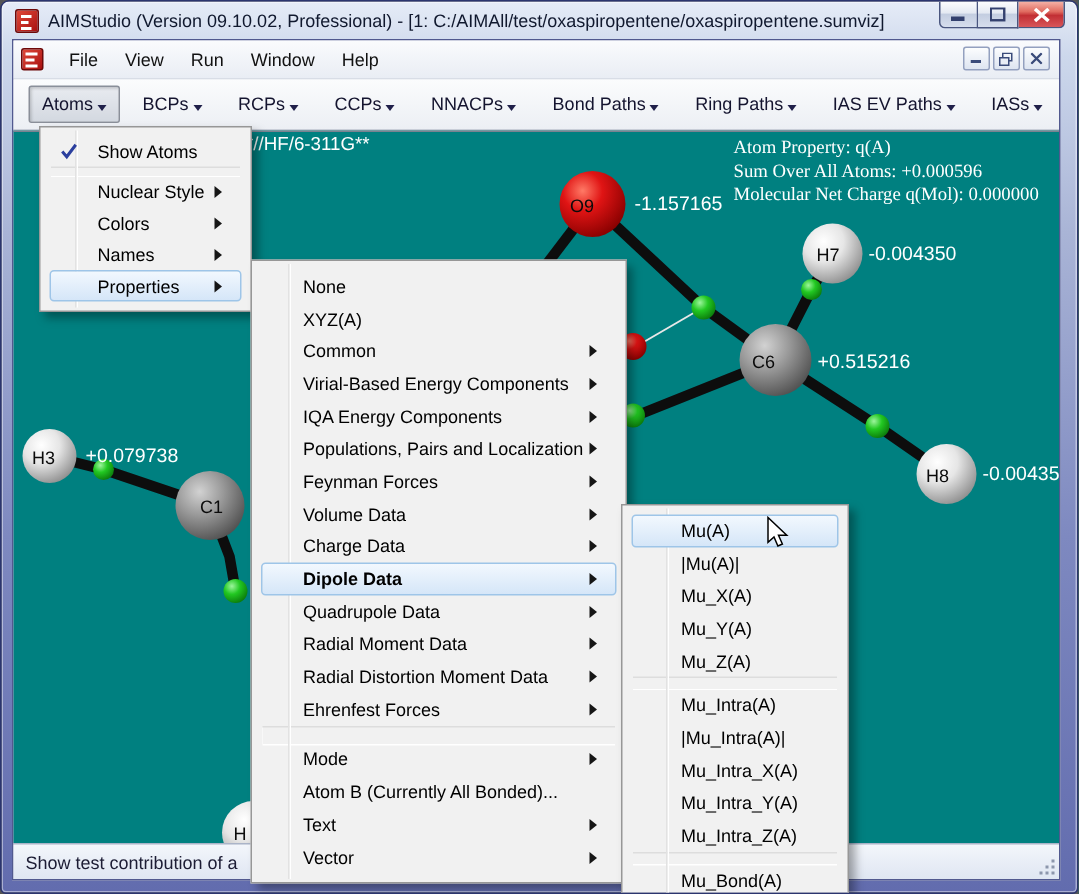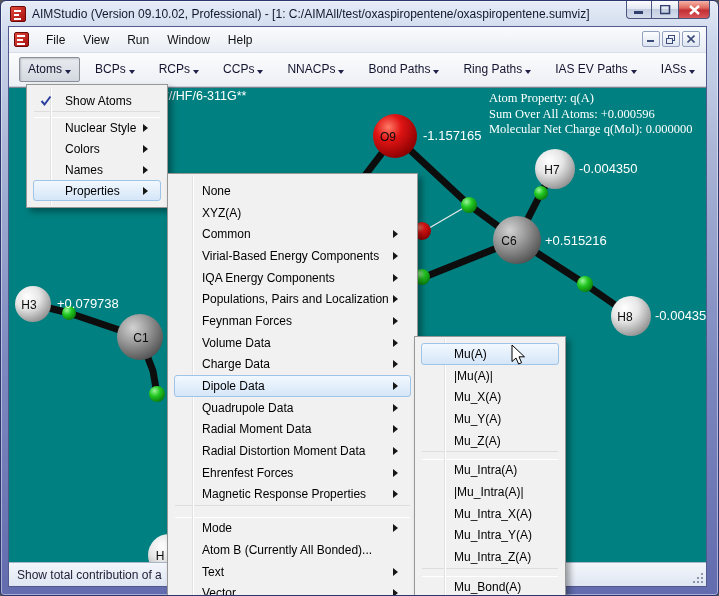--- a/index.html
+++ b/index.html
@@ -251,21 +251,21 @@
         </svg>
       <div class="level-text" data-name="level-of-theory-text">*//HF/6-311G**</div>
       <div class="info" data-name="atom-property-info">
         <div data-name="info-line-atom-property">Atom Property:  q(A)</div>
         <div data-name="info-line-sum">Sum Over All Atoms:  +0.000596</div>
         <div data-name="info-line-net-charge">Molecular Net Charge q(Mol):  0.000000</div>
       </div>
     </div>
 
     <div class="statusbar" data-name="statusbar">
-      <span data-name="status-text">Show total contribution of a</span>
+      <span data-name="status-text">Show test contribution of a</span>
       <div class="resize-grip" data-name="resize-grip"></div>
     </div>
   </div>
 
   <div id="menus">
       <div class="menu" data-name="atoms-menu" style="left: 25px; top: 83px; width: 142px; --g: 23px; --gutter: 23px;">
         <div class="menu-item" data-name="menu-item-show-atoms" style="height: 20px; padding-left: 31px;">
           <svg viewBox="0 0 14 14" class="check" data-name="check-icon">
             <path d="M2.5 7 L5.5 10.5 L11.5 2.5" stroke="#2b3f9e" stroke-width="2" fill="none"></path>
           </svg>
@@ -317,42 +317,38 @@
           <i class="sub-arrow" data-name="submenu-arrow-icon"></i>
         </div>
         <div class="menu-item" data-name="menu-item-volume-data" style="height: 21.7px; padding-left: 27px;">
           <span data-name="menu-item-label">Volume Data</span>
           <i class="sub-arrow" data-name="submenu-arrow-icon"></i>
         </div>
         <div class="menu-item" data-name="menu-item-charge-data" style="height: 21.7px; padding-left: 27px;">
           <span data-name="menu-item-label">Charge Data</span>
           <i class="sub-arrow" data-name="submenu-arrow-icon"></i>
         </div>
-        <div class="menu-item hl" data-name="menu-item-dipole-data" style="height: 21.7px; padding-left: 27px;">
+        <div class="menu-item hl" data-name="menu-item-dipole-data" style="height: 21.7px; padding-left: 27px; font-weight: bold;">
           <span data-name="menu-item-label">Dipole Data</span>
           <i class="sub-arrow" data-name="submenu-arrow-icon"></i>
         </div>
         <div class="menu-item" data-name="menu-item-quadrupole-data" style="height: 21.7px; padding-left: 27px;">
           <span data-name="menu-item-label">Quadrupole Data</span>
           <i class="sub-arrow" data-name="submenu-arrow-icon"></i>
         </div>
         <div class="menu-item" data-name="menu-item-radial-moment-data" style="height: 21.7px; padding-left: 27px;">
           <span data-name="menu-item-label">Radial Moment Data</span>
           <i class="sub-arrow" data-name="submenu-arrow-icon"></i>
         </div>
         <div class="menu-item" data-name="menu-item-radial-distortion-moment-data" style="height: 21.7px; padding-left: 27px;">
           <span data-name="menu-item-label">Radial Distortion Moment Data</span>
           <i class="sub-arrow" data-name="submenu-arrow-icon"></i>
         </div>
         <div class="menu-item" data-name="menu-item-ehrenfest-forces" style="height: 21.7px; padding-left: 27px;">
           <span data-name="menu-item-label">Ehrenfest Forces</span>
-          <i class="sub-arrow" data-name="submenu-arrow-icon"></i>
-        </div>
-        <div class="menu-item" data-name="menu-item-magnetic-response-properties" style="height: 21.7px; padding-left: 27px;">
-          <span data-name="menu-item-label">Magnetic Response Properties</span>
           <i class="sub-arrow" data-name="submenu-arrow-icon"></i>
         </div>
         <div class="menu-sep" data-name="menu-separator" style="height: 11px;"></div>
         <div class="menu-item" data-name="menu-item-mode" style="height: 21.7px; padding-left: 27px;">
           <span data-name="menu-item-label">Mode</span>
           <i class="sub-arrow" data-name="submenu-arrow-icon"></i>
         </div>
         <div class="menu-item" data-name="menu-item-atom-b-currently-all-bonded" style="height: 21.7px; padding-left: 27px;">
           <span data-name="menu-item-label">Atom B (Currently All Bonded)...</span>
         </div>

